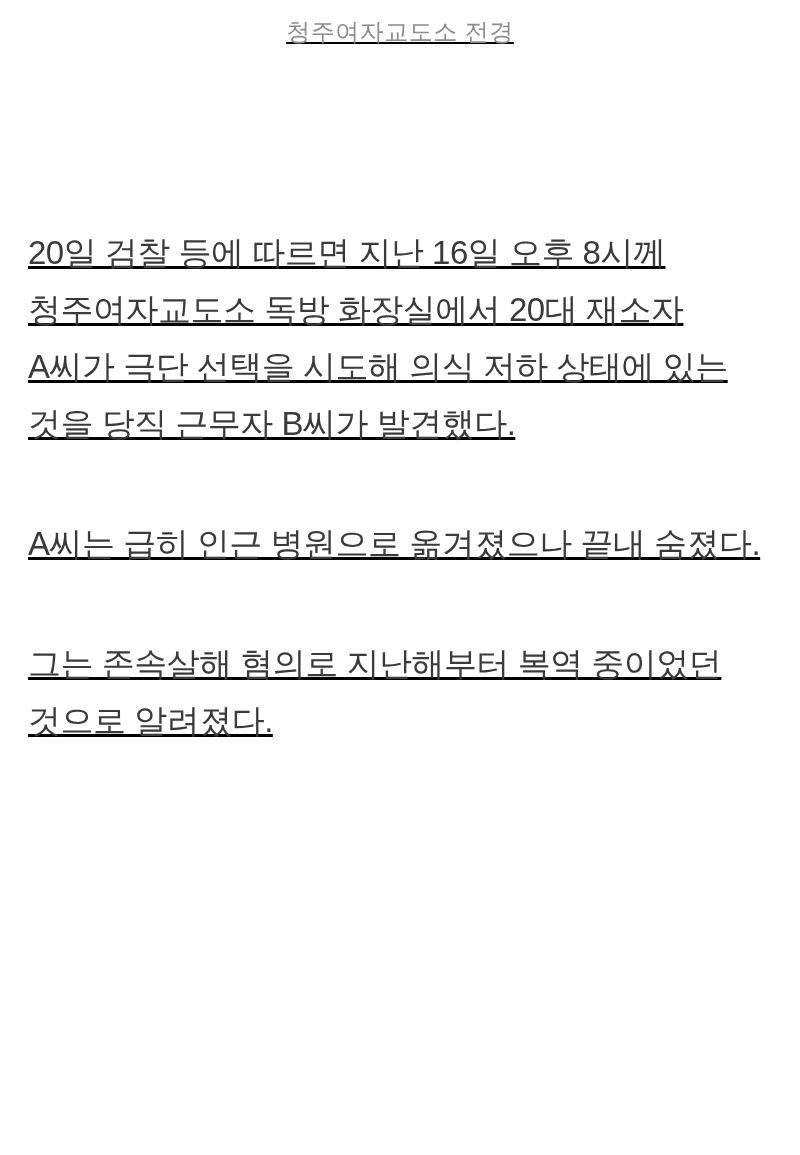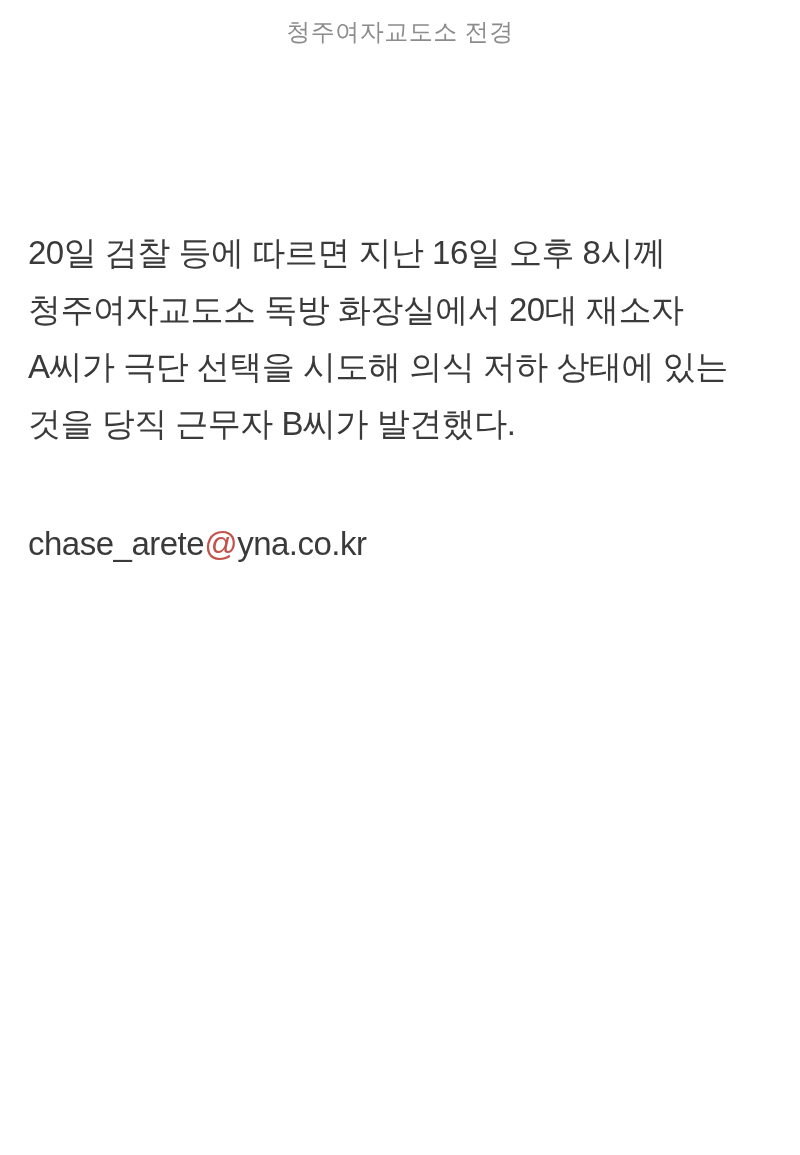--- a/index.html
+++ b/index.html
@@ -7,20 +7,21 @@
     padding: 0;
     background: #ffffff;
   }
   .page {
     position: relative;
     width: 800px;
     height: 896px;
     background: #ffffff;
     overflow: hidden;
     font-family: "Liberation Sans", "DejaVu Sans", sans-serif;
+    text-decoration: underline;
   }
   .photo-caption {
     margin: 12px 0 0 0;
     text-align: center;
     color: #8c8c8c;
     font-size: 24px;
     line-height: 40px;
     letter-spacing: 0.5px;
   }
   .photo-caption div {
@@ -53,17 +54,18 @@
 <body>
 
 <div class="page">
 
   <figure class="photo-caption" style="margin-left:0;margin-right:0;">
     <div>청주여자교도소 전경</div>
   </figure>
 
   <div class="article-body">
     <p>20일 검찰 등에 따르면 지난 16일 오후 8시께 청주여자교도소 독방 화장실에서 20대 재소자 A씨가 극단 선택을 시도해 의식 저하 상태에 있는 것을 당직 근무자 B씨가 발견했다.</p>
+    <p>A씨는 급히 인근 병원으로 옮겨졌으나 끝내 숨졌다.</p>
+    <p>그는 존속살해 혐의로 지난해부터 복역 중이었던 것으로 알려졌다.</p>
 
-    <p class="reporter-email"><span>chase_arete</span><span class="at-symbol">@</span><span>yna.co.kr</span></p>
   </div>
 
 </div>
 
 </body></html>

